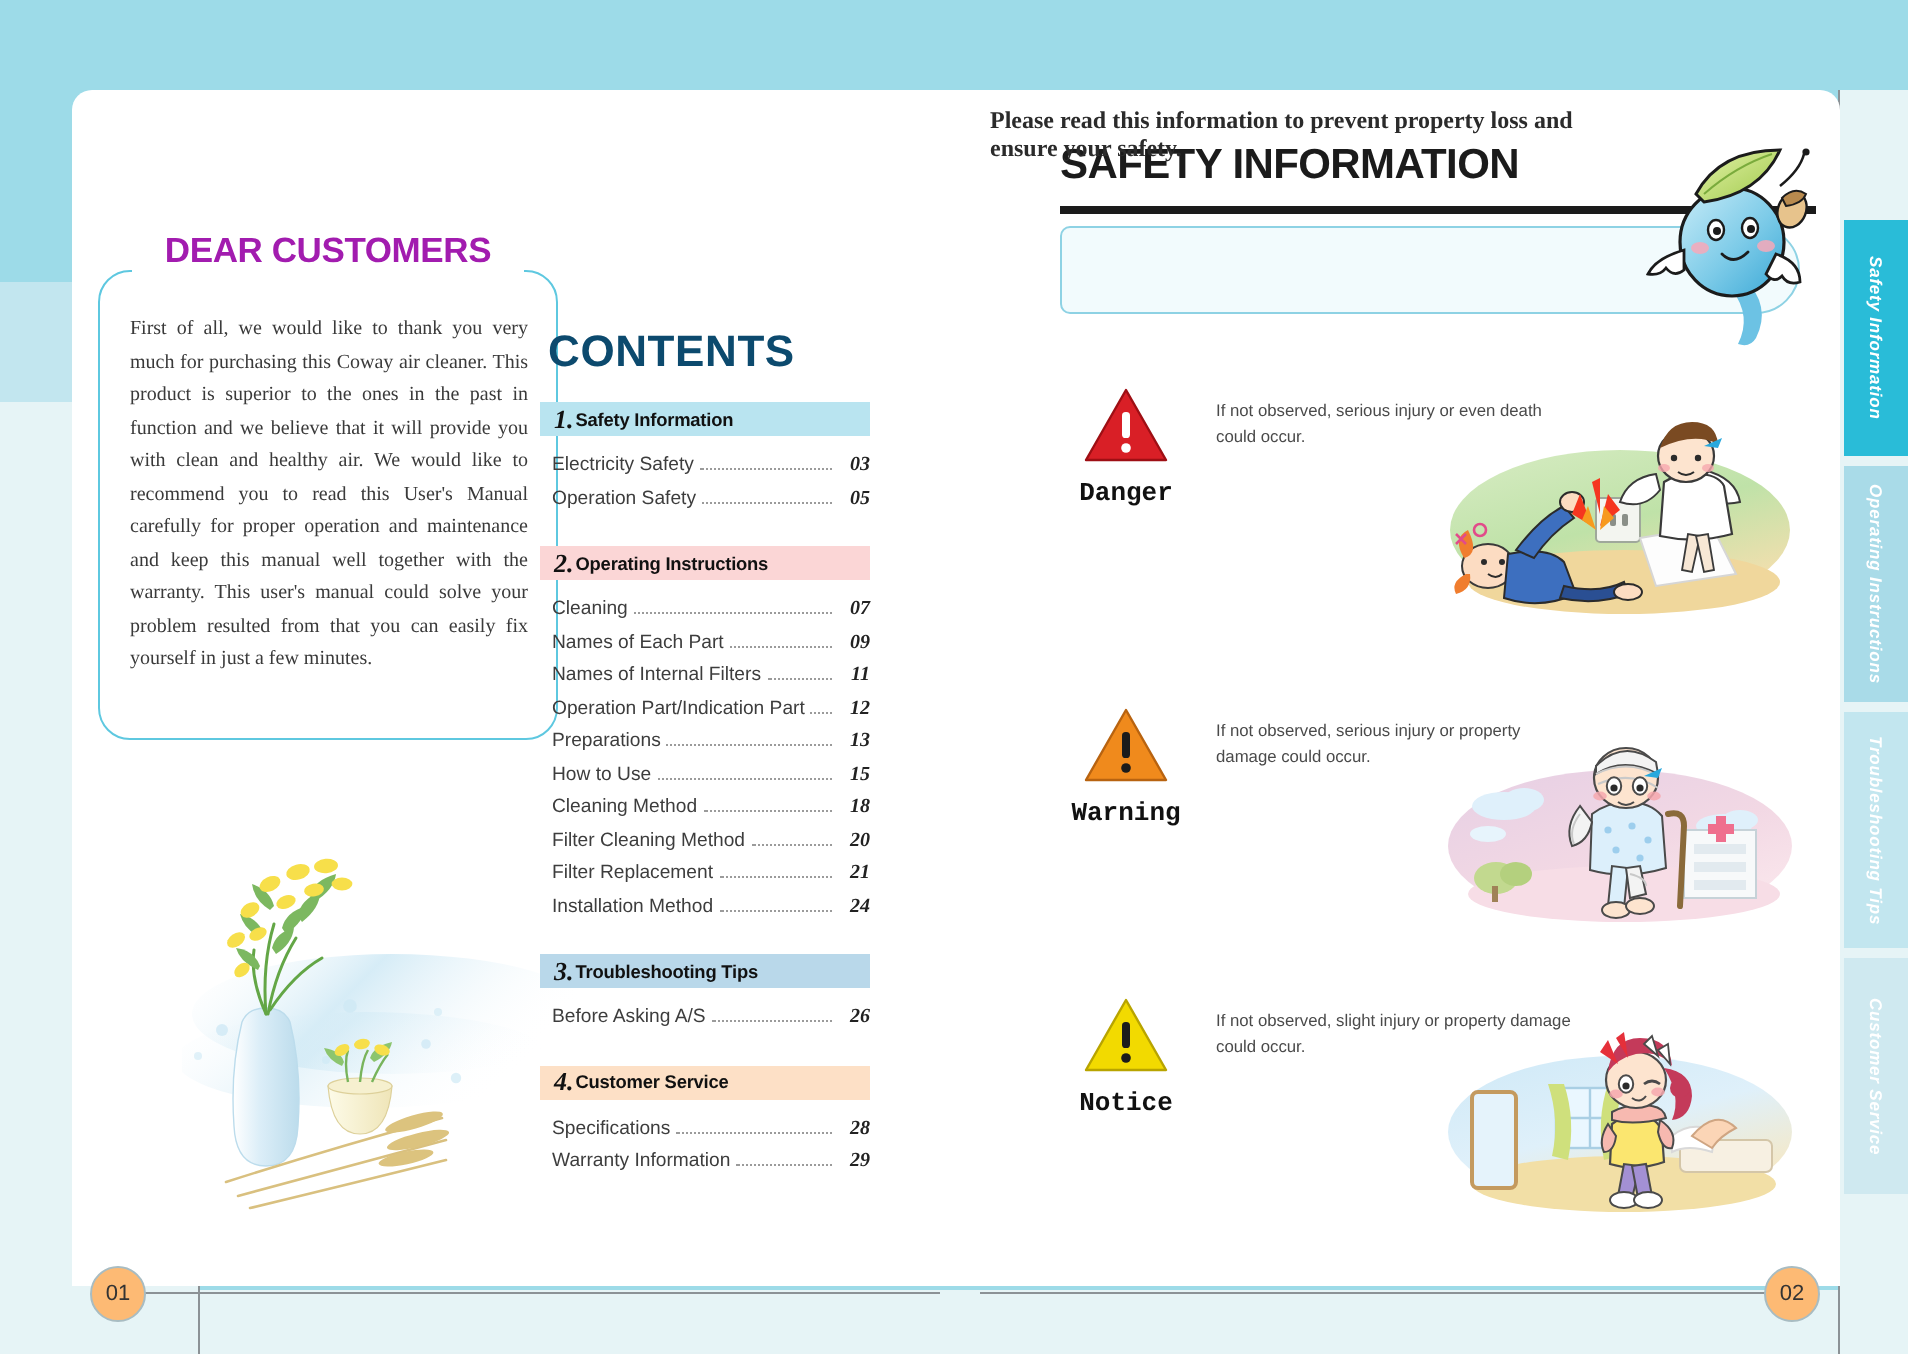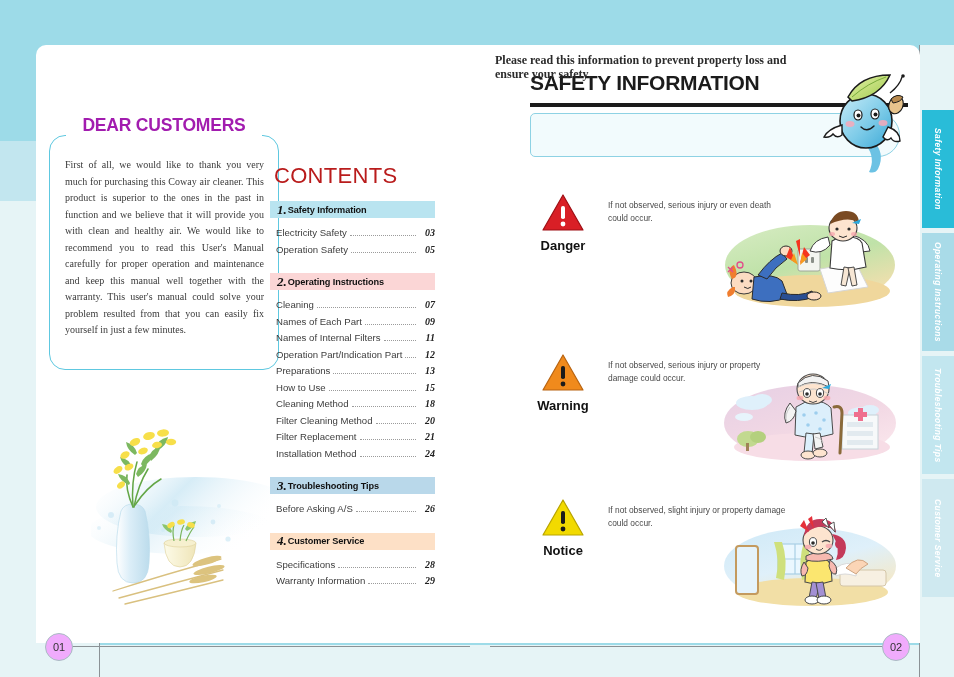--- a/index.html
+++ b/index.html
@@ -155,24 +155,24 @@
   }
 
   
   .contents {
     position: absolute;
     left: 234px; top: 118px;
     width: 200px;
   }
   .contents-title {
     font-size: 22px;
-    color: #b91c1c;
+    color: #0c4a6e;
     letter-spacing: 0.3px;
     margin: 0 0 12px 4px;
-    font-weight: normal;
+    font-weight: bold;
   }
   .sec-bar {
     width: 165px;
     height: 17px;
     display: flex;
     align-items: center;
     padding-left: 7px;
     box-sizing: border-box;
     margin-bottom: 9px;
   }
@@ -275,21 +275,21 @@
 
   
   .warn-block { position: absolute; }
   .warn-icon-wrap {
     position: absolute;
     left: 0; top: 0;
     width: 66px;
     text-align: center;
   }
   .warn-word {
-    font-family: Liberation Sans, sans-serif;
+    font-family: Liberation Mono, monospace;
     font-weight: bold;
     font-size: 13px;
     color: #111;
     margin-top: 1px;
     display: block;
   }
   .warn-text {
     position: absolute;
     left: 78px; top: 6px;
     width: 180px;
@@ -301,21 +301,21 @@
     position: absolute;
     width: 180px; height: 104px;
   }
 
   
   .pagenum {
     position: absolute;
     width: 26px; height: 26px;
     border-radius: 50%;
     border: 1px solid #a8bcc2;
-    background: #f0abfc;
+    background: #fdba74;
     display: flex;
     align-items: center;
     justify-content: center;
     font-size: 11px;
     color: #333;
     z-index: 5;
   }
   .pagerule {
     position: absolute;
     height: 1px;

